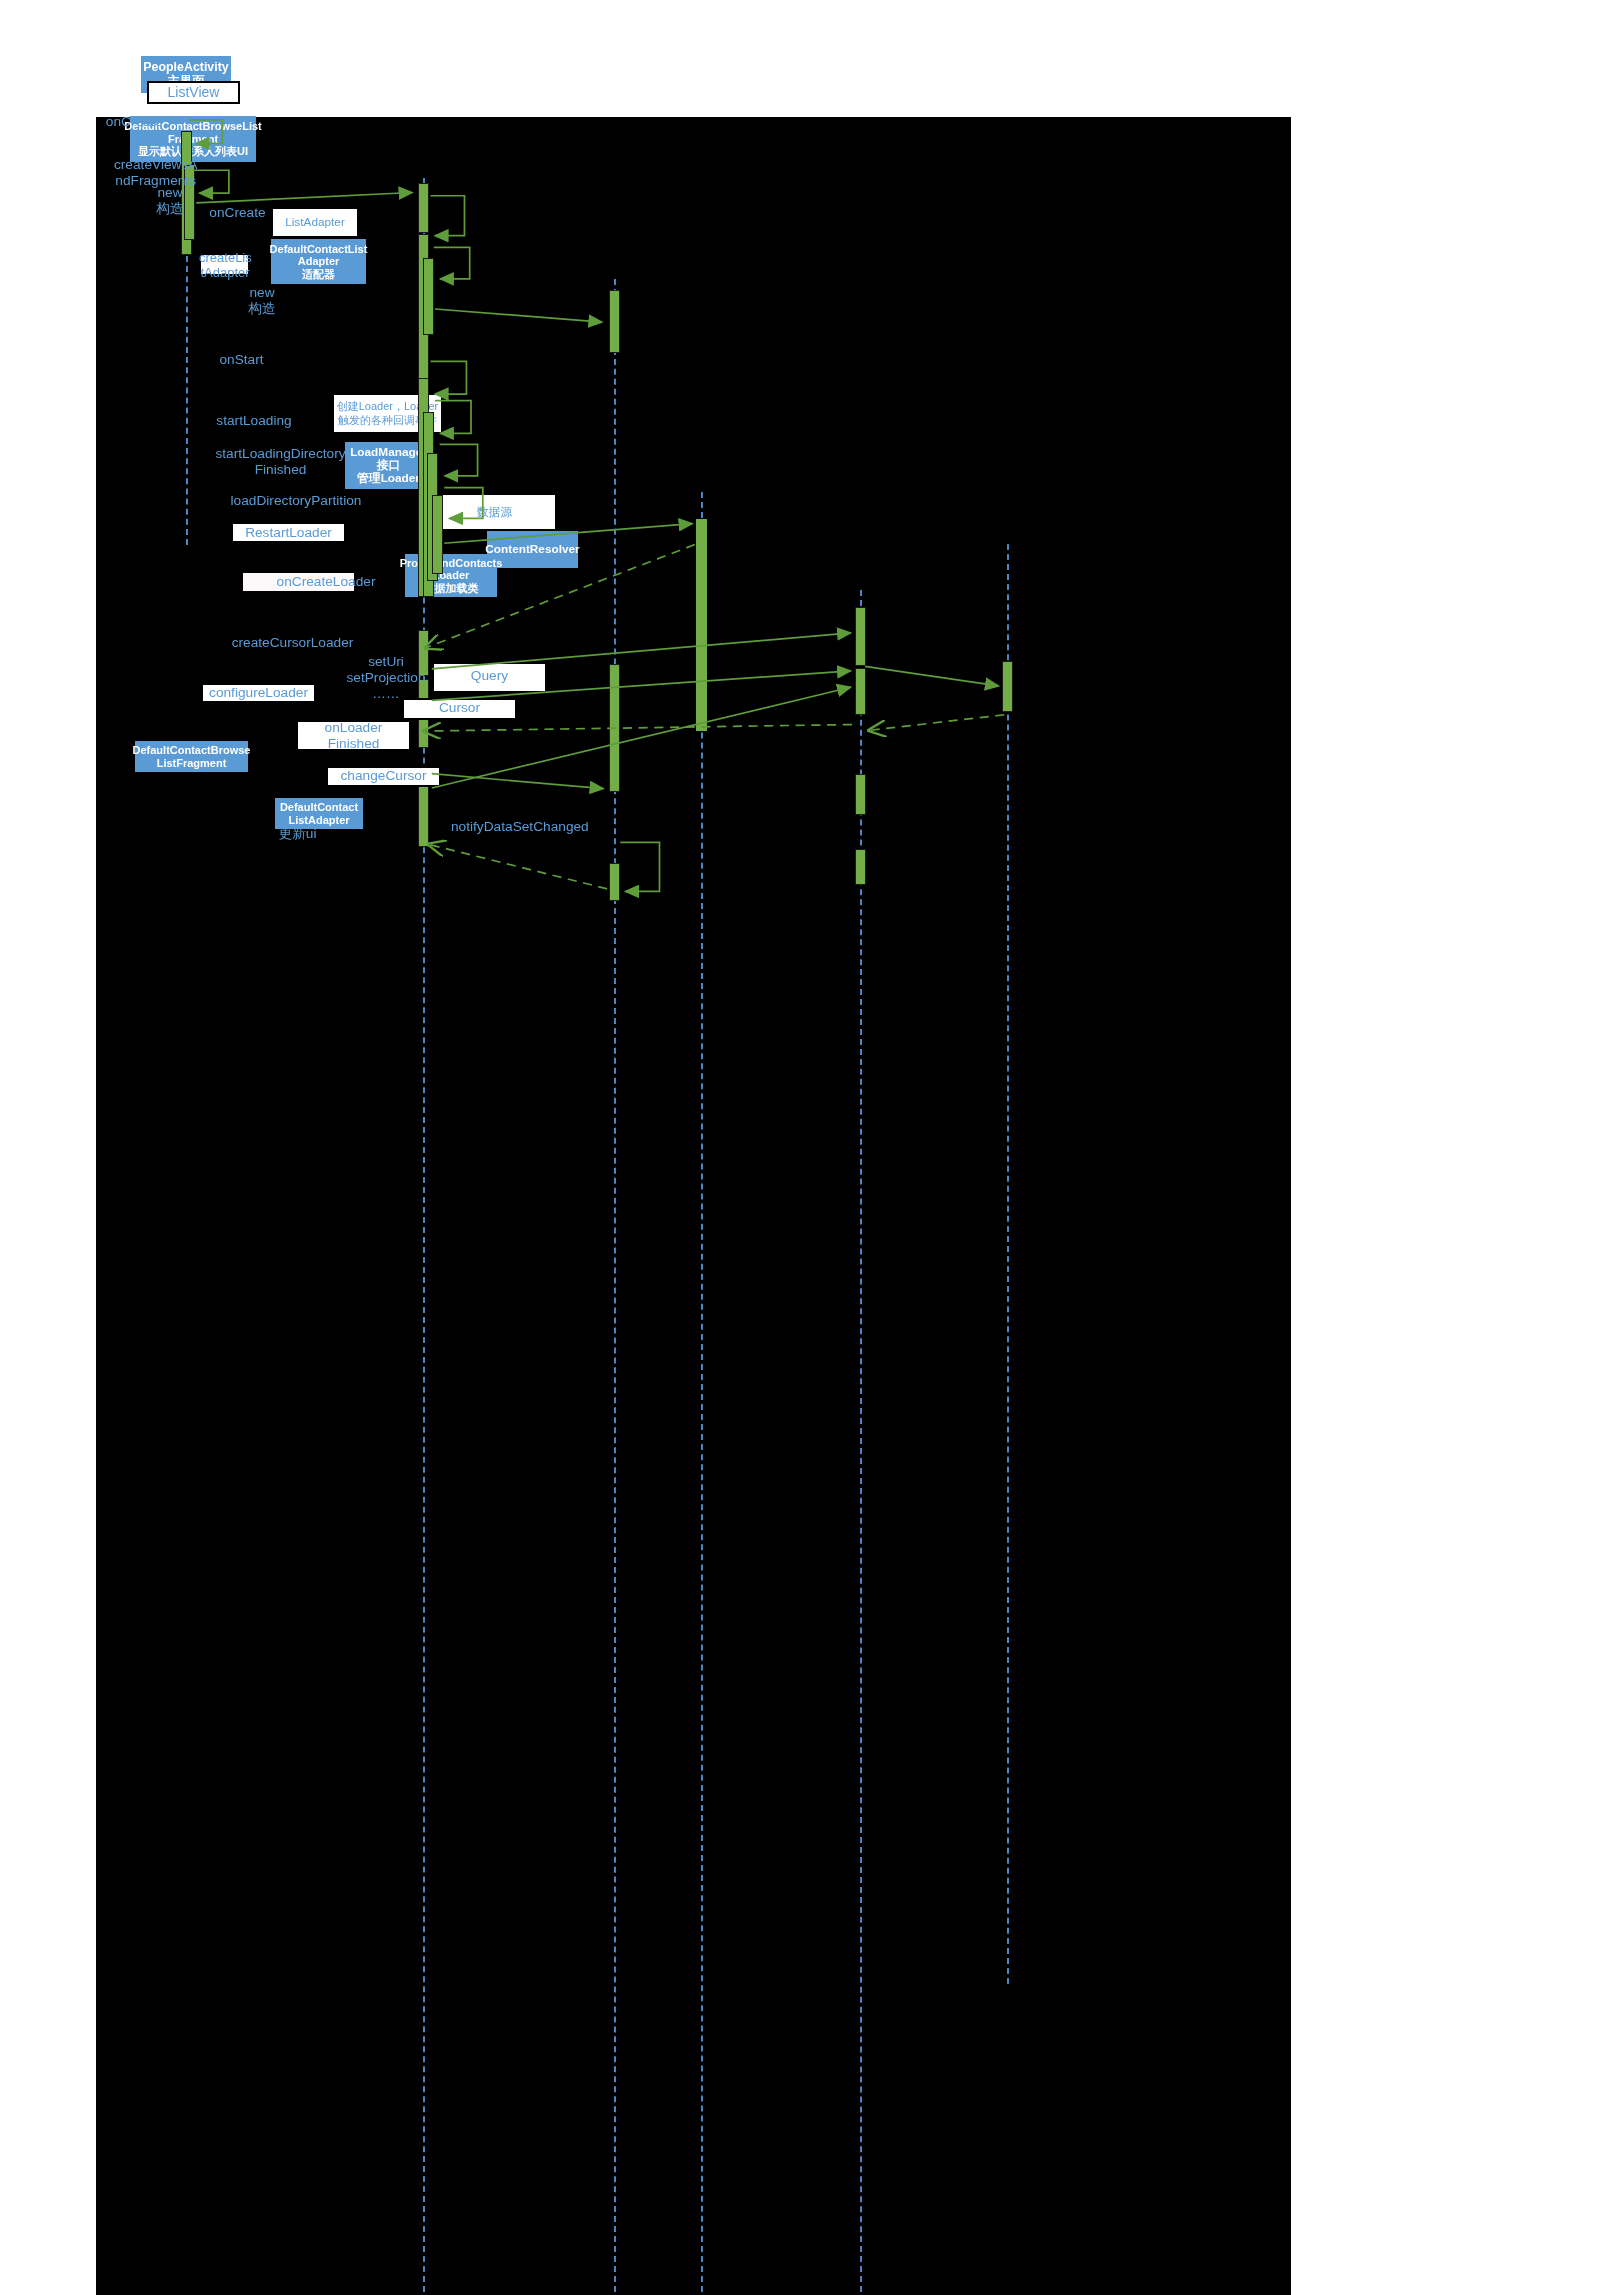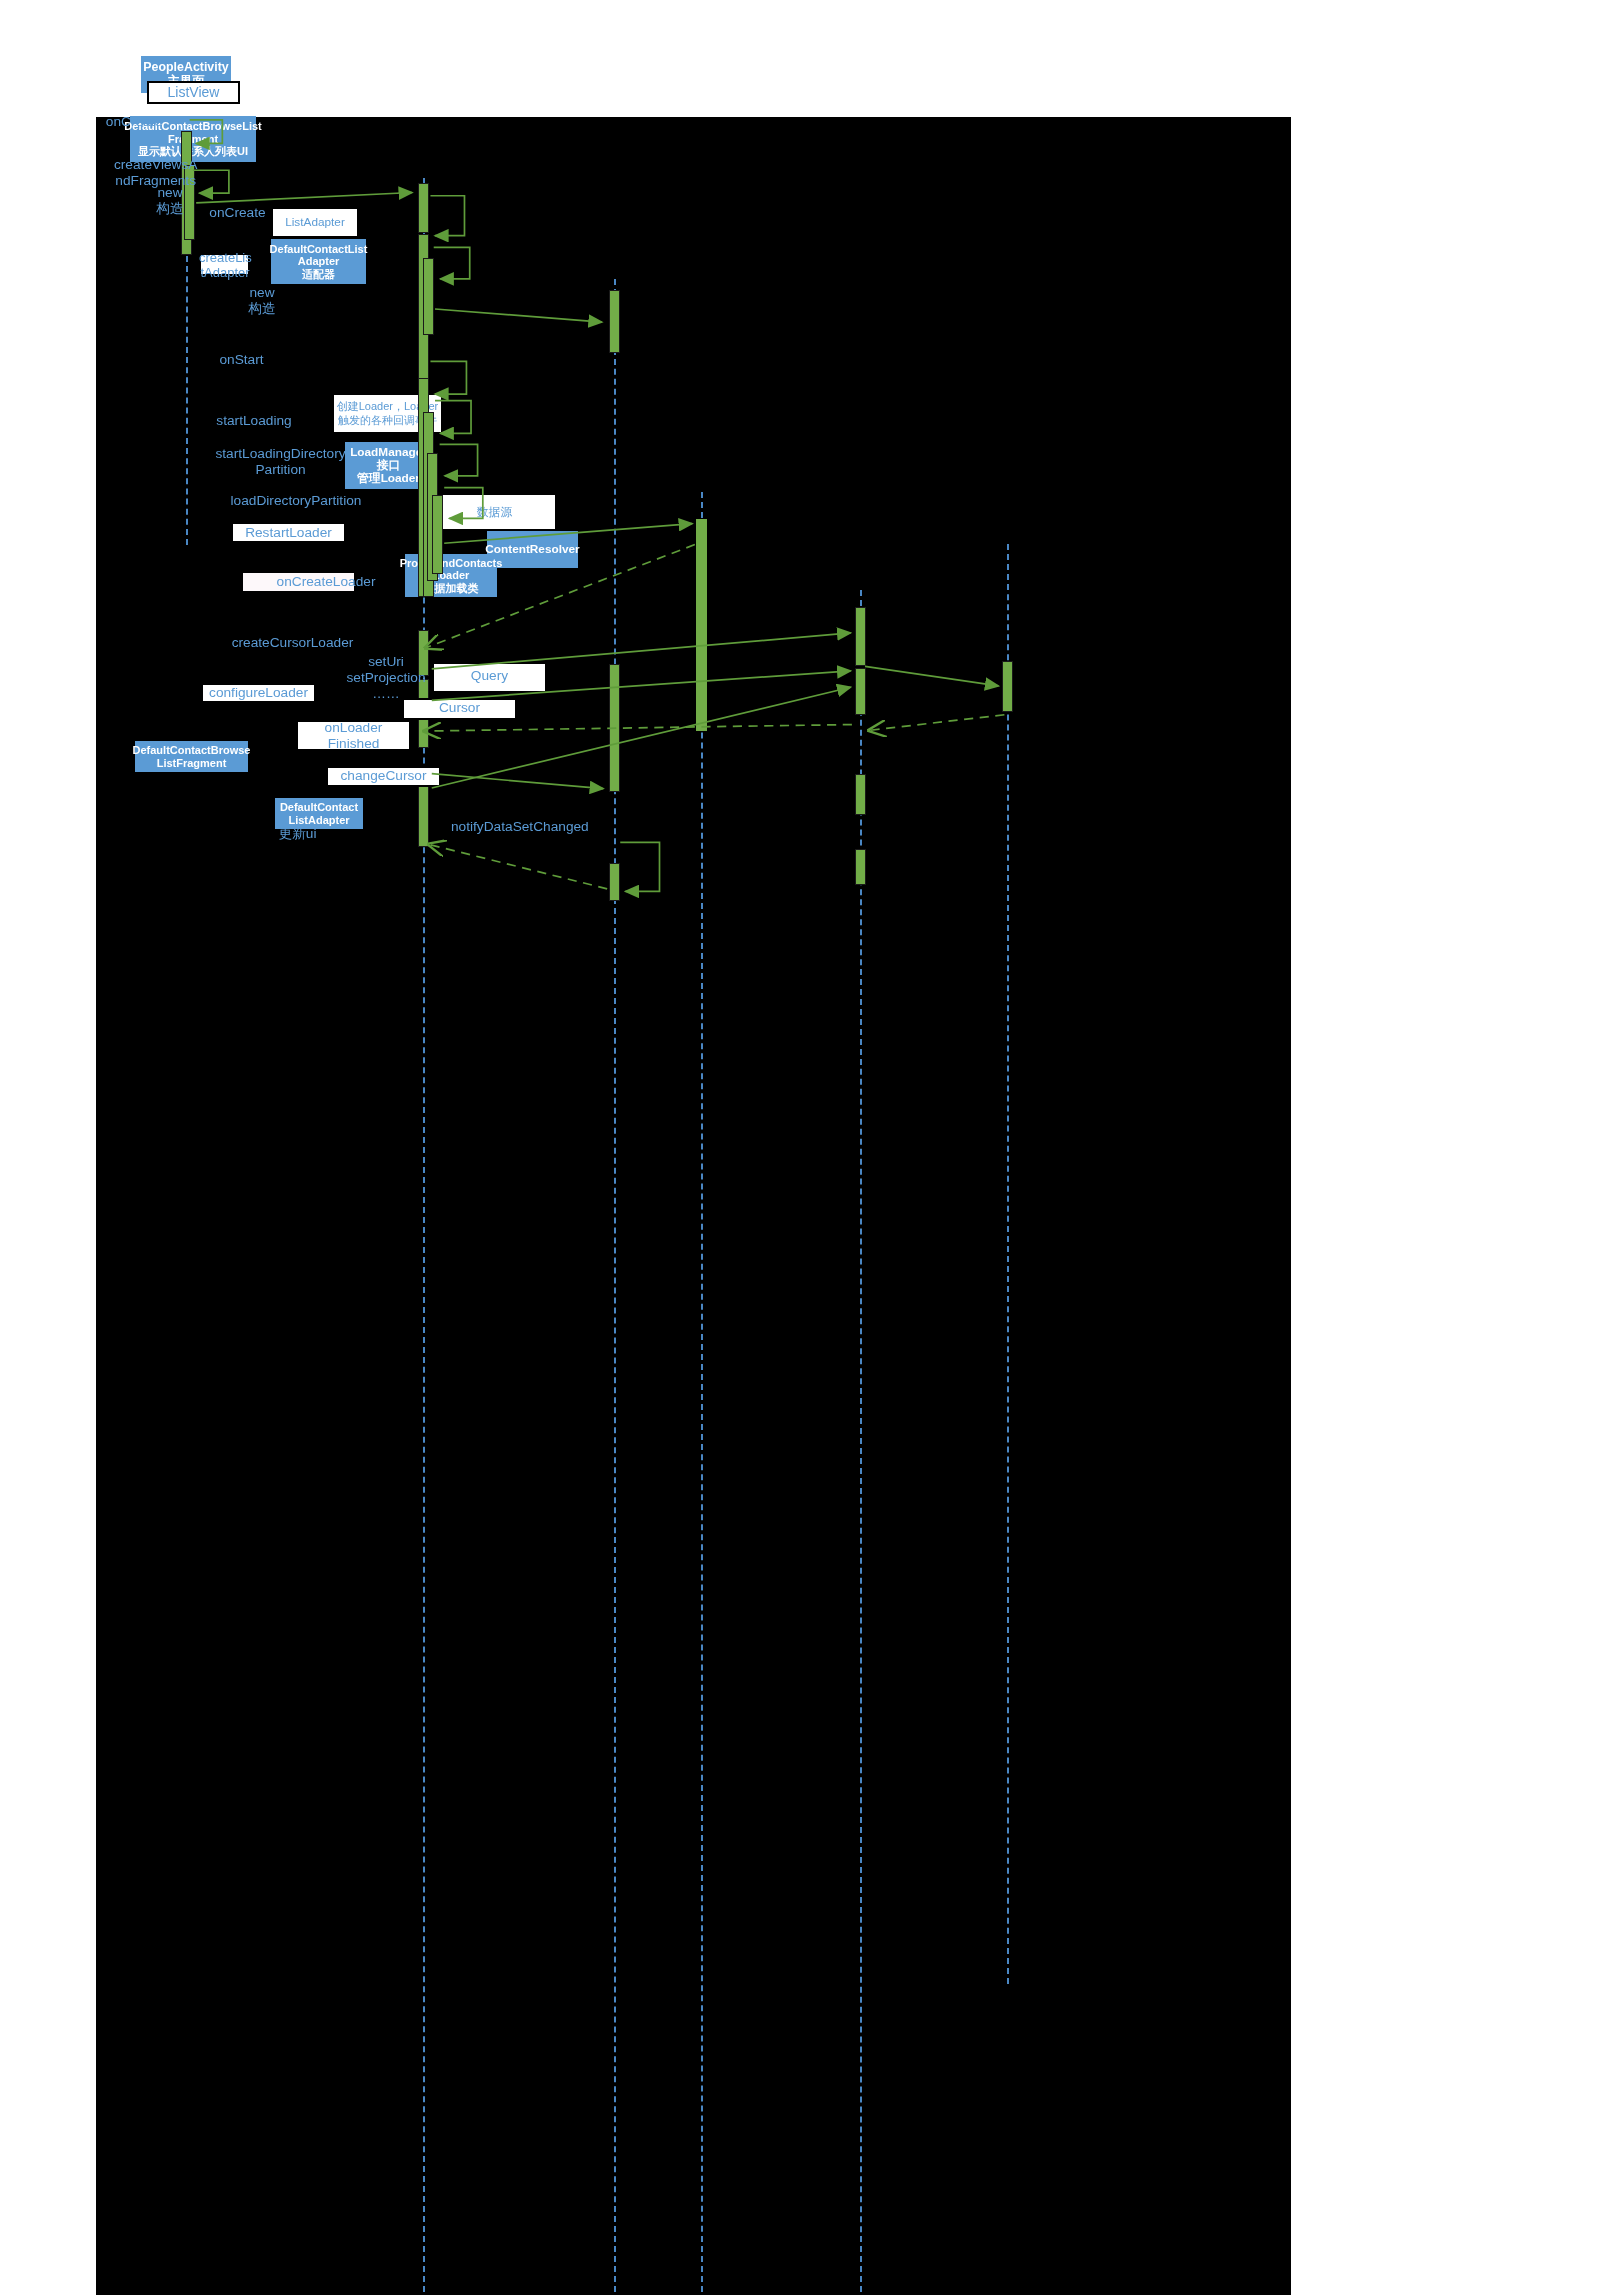--- a/index.html
+++ b/index.html
@@ -202,21 +202,21 @@
     <div class="mlabel" style="left:6.5px;top:66px;width:131px;font-size:13.7px;">new
 构造</div>
     <div class="mlabel" style="left:97px;top:86px;width:85px;font-size:13.7px;">onCreate</div>
     <div class="mlabel" style="left:101px;top:131px;width:52px;font-size:13px;">createLis
 tAdapter</div>
     <div class="mlabel" style="left:118px;top:166px;width:92px;font-size:13.7px;">new
 构造</div>
     <div class="mlabel" style="left:101px;top:233px;width:85px;font-size:13.7px;">onStart</div>
     <div class="mlabel" style="left:97px;top:294px;width:118px;font-size:13.7px;">startLoading</div>
     <div class="mlabel" style="left:107px;top:327px;width:151px;font-size:13.7px;">startLoadingDirectory
-Partition</div>
+Finished</div>
     <div class="mlabel" style="left:113px;top:374px;width:170px;font-size:13.7px;">loadDirectoryPartition</div>
     <div class="mlabel" style="left:133px;top:406px;width:115px;font-size:13.7px;">RestartLoader</div>
     <div class="mlabel" style="left:143px;top:455px;width:130px;font-size:13.7px;padding-left:20px;">onCreateLoader</div>
     <div class="mlabel" style="left:124px;top:516px;width:141px;font-size:13.7px;">createCursorLoader</div>
     <div class="mlabel" style="left:226px;top:535px;width:124px;font-size:13.7px;">setUri
 setProjection
 ……</div>
     <div class="mlabel" style="left:334px;top:549px;width:115px;font-size:13.7px;">Query</div>
     <div class="mlabel" style="left:103px;top:566px;width:115px;font-size:13.7px;">configureLoader</div>
     <div class="mlabel" style="left:304px;top:581px;width:115px;font-size:13.7px;">Cursor</div>

